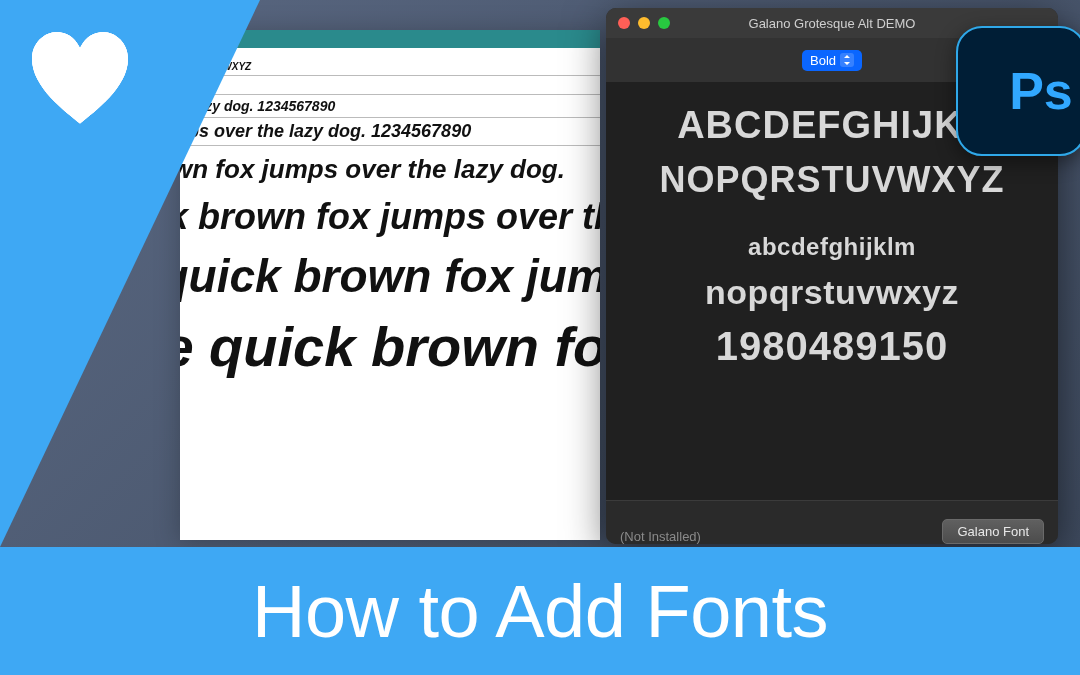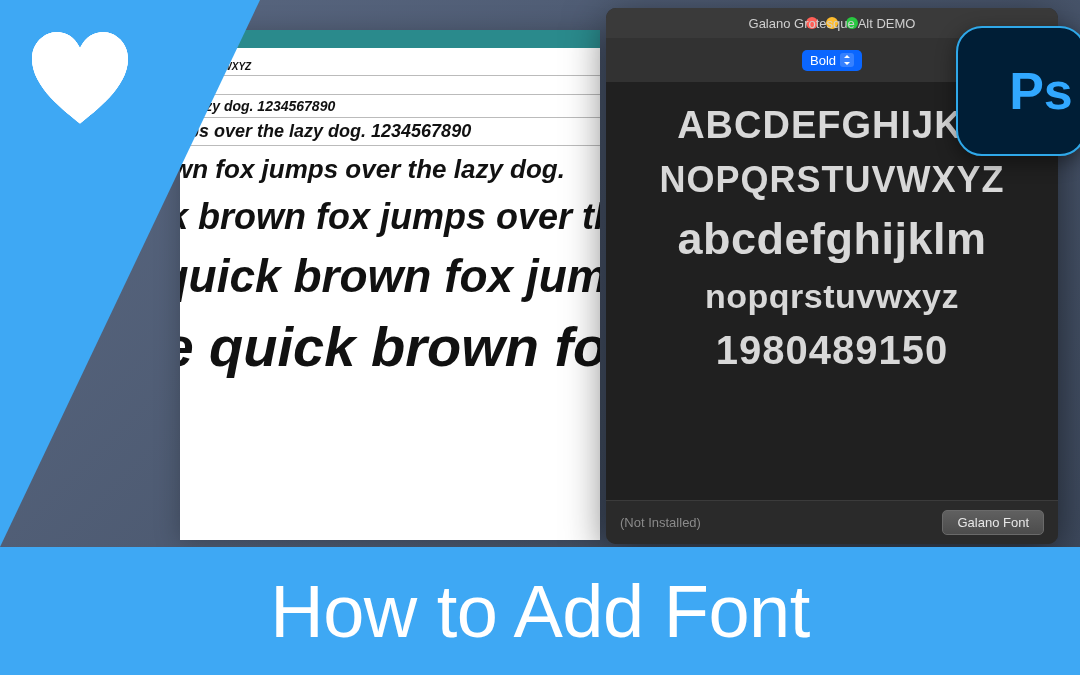--- a/index.html
+++ b/index.html
@@ -88,21 +88,20 @@
   flex-direction: column;
   overflow: hidden;
 }
 .fw-titlebar {
   height: 30px;
   background: #3a3a3a;
   display: flex;
   align-items: center;
   padding: 0 12px;
   position: relative;
-  justify-content: center;
 }
 .traffic { display: flex; gap: 8px; }
 .tl { width: 12px; height: 12px; border-radius: 50%; }
 .tl.red { background: #ff5f57; }
 .tl.yel { background: #febc2e; }
 .tl.grn { background: #28c840; }
 .fw-title {
   position: absolute; left: 0; right: 0;
   text-align: center;
   color: #cfcfcf;
@@ -146,28 +145,28 @@
 }
 .glyph-line {
   color: #d8d8d8;
   font-weight: 800;
   font-family: "Arial Black", Arial, Helvetica, sans-serif;
   letter-spacing: 1px;
   text-align: center;
 }
 .gA { font-size: 38px; }
 .gB { font-size: 36px; }
-.ga { font-size: 45px; font-weight:700; letter-spacing:0.5px;}
+.ga { font-size: 24px; font-weight:700; letter-spacing:0.5px;margin-top:20px;}
 .gb { font-size: 34px; font-weight:700; letter-spacing:0.5px;}
 .gN { font-size: 40px; }
 .fw-footer {
   height: 44px;
   background: #2a2a2a;
   display: flex;
-  align-items: center;
+  align-items: flex-end;
   justify-content: space-between;
   padding: 0 14px;
   border-top: 1px solid #3b3b3b;
 }
 .not-installed { color: #8a8a8a; font-size: 13px; }
 .install-btn {
   background: #565656;
   background: linear-gradient(#606060,#4c4c4c);
   color: #e8e8e8;
   border: 1px solid #6a6a6a;
@@ -283,15 +282,15 @@
       <span class="not-installed">(Not Installed)</span>
       <button class="install-btn">Galano Font</button>
     </div>
   </div>
 
   <div class="ps-badge">
     <span>Ps</span>
   </div>
 
   <div class="bottom-bar">
-    <div class="headline">How to Add Font</div>
+    <div class="headline">How to Add Fonts</div>
   </div>
 </div>
 
 </body></html>

